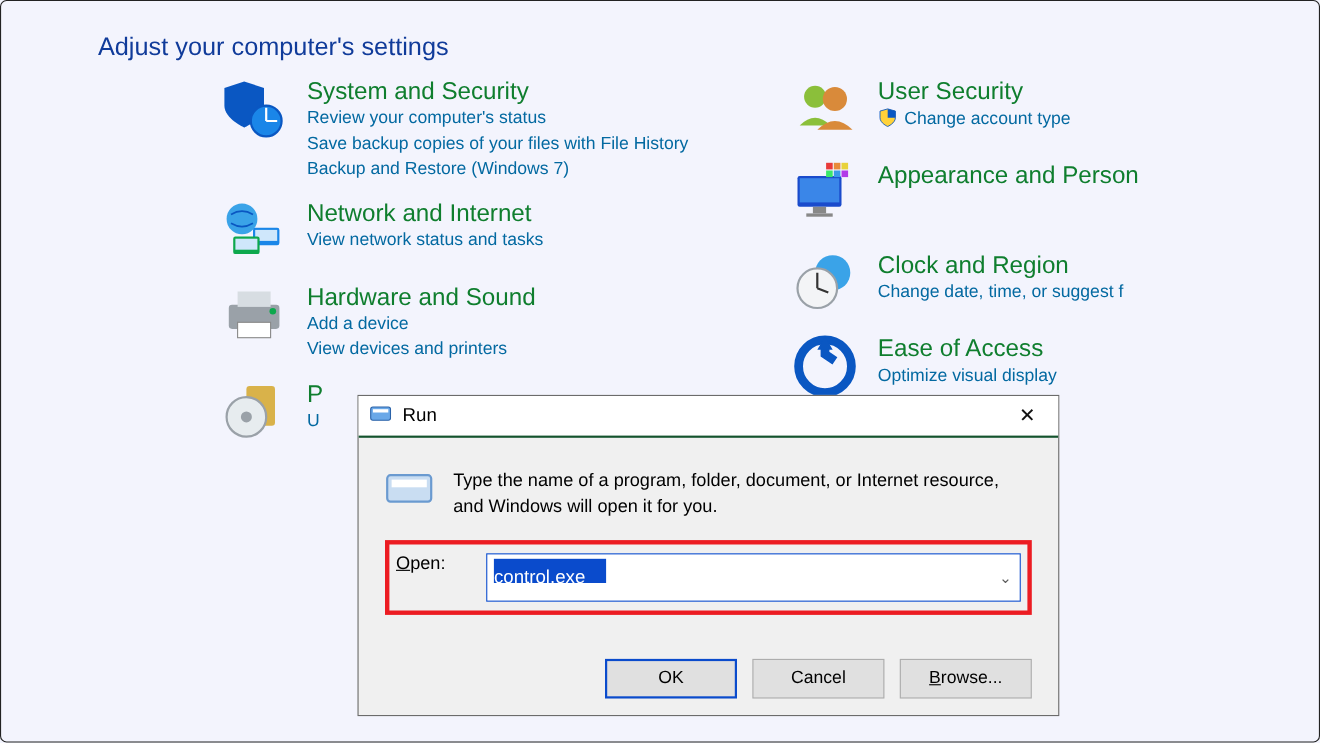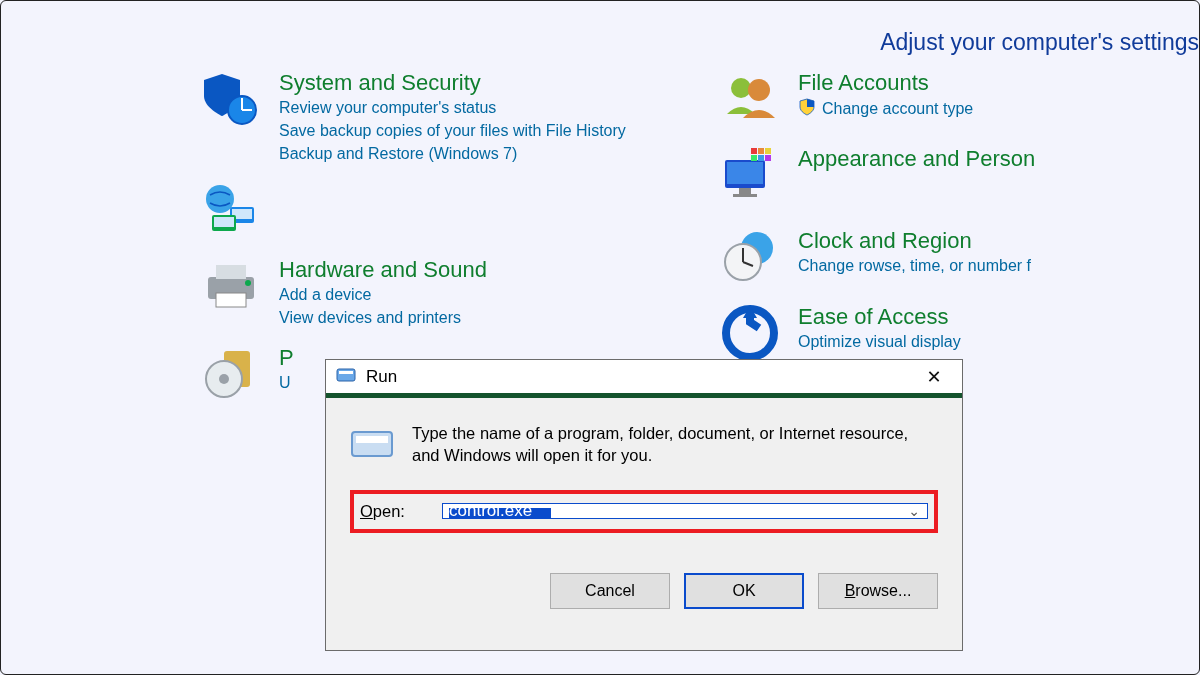--- a/index.html
+++ b/index.html
@@ -10,22 +10,21 @@
     height: 675px;
     overflow: hidden;
     position: relative;
     border: 1px solid #222;
     border-radius: 6px;
   }
   .page-title {
     color: #103b9a;
     font-size: 23px;
     font-weight: 400;
-    padding: 28px 0 14px 112px;
-    text-align: right;
+    padding: 28px 0 14px 88px;
   }
   .columns {
     display: flex;
     padding-left: 200px;
     gap: 40px;
   }
   .col { flex: 1; }
   .category {
     display: flex;
     gap: 18px;
@@ -62,21 +61,21 @@
     left: 324px;
     top: 358px;
     width: 638px;
     height: 292px;
     background: #f0f0f0;
     border: 1px solid #6b6b6b;
   }
   .run-titlebar {
     height: 38px;
     background: #fff;
-    border-bottom: 5px solid #14532d;
+    border-bottom: 2px solid #14532d;
     display: flex;
     align-items: center;
     padding: 0 8px 0 10px;
     gap: 10px;
   }
   .run-title {
     font-size: 17px;
     color: #000;
     flex: 1;
   }
@@ -92,21 +91,21 @@
     font-size: 18px;
     color: #111;
     font-weight: 400;
   }
   .run-body {
     padding: 24px 24px 18px 24px;
   }
   .run-desc-row {
     display: flex;
     gap: 18px;
-    align-items: flex-start;
+    align-items: flex-end;
     margin-bottom: 20px;
   }
   .run-desc {
     color: #000;
     font-size: 16.5px;
     line-height: 1.35;
   }
   .open-row {
     display: flex;
     align-items: flex-start;
@@ -119,21 +118,21 @@
     color: #000;
     width: 62px;
   }
   .open-label u { text-decoration: underline; }
   .combo {
     flex: 1;
     position: relative;
   }
   .combo input {
     width: 100%;
-    height: 16px;
+    height: 44px;
     border: 1px solid #0a4bcc;
     font-size: 17px;
     padding: 2px 28px 2px 6px;
     outline: none;
   }
   .combo .chev {
     position: absolute;
     right: 8px;
     top: 50%;
     transform: translateY(-50%);
@@ -189,20 +188,24 @@
       <div class="cat-icon">
         <svg width="58" height="58" viewBox="0 0 58 58">
           <circle cx="18" cy="18" r="14" fill="#3aa3e8"></circle>
           <path d="M8 14 Q18 8 28 14 M8 22 Q18 28 28 22" stroke="#0a57c2" stroke-width="1.5" fill="none"></path>
           <rect x="28" y="26" width="24" height="16" rx="2" fill="#1a86e8"></rect>
           <rect x="30" y="28" width="20" height="10" fill="#cfe7fb"></rect>
           <rect x="10" y="34" width="24" height="16" rx="2" fill="#0da84d"></rect>
           <rect x="12" y="36" width="20" height="10" fill="#cfe7fb"></rect>
         </svg>
       </div>
+      <div class="cat-body">
+        <div class="cat-title">Network and Internet</div>
+        <div class="cat-link">View network status and tasks</div>
+      </div>
     </div>
 
     <div class="category">
       <div class="cat-icon">
         <svg width="58" height="58" viewBox="0 0 58 58">
           <rect x="6" y="20" width="46" height="22" rx="3" fill="#9aa1a8"></rect>
           <rect x="14" y="8" width="30" height="14" fill="#d7dde2"></rect>
           <rect x="14" y="36" width="30" height="14" fill="#fff" stroke="#888"></rect>
           <circle cx="46" cy="26" r="3" fill="#0da84d"></circle>
         </svg>
@@ -235,21 +238,21 @@
     <div class="category">
       <div class="cat-icon">
         <svg width="58" height="58" viewBox="0 0 58 58">
           <circle cx="20" cy="18" r="10" fill="#8bbf3a"></circle>
           <path d="M6 44 Q20 30 34 44 Z" fill="#8bbf3a"></path>
           <circle cx="38" cy="20" r="11" fill="#d98a3a"></circle>
           <path d="M22 48 Q38 32 54 48 Z" fill="#d98a3a"></path>
         </svg>
       </div>
       <div class="cat-body">
-        <div class="cat-title">File Accounts</div>
+        <div class="cat-title">User Security</div>
         <div style="display:flex;align-items:center;gap:6px">
           <span>
             <svg width="18" height="18" viewBox="0 0 18 18">
               <path d="M9 1 L16 3 L16 9 C16 14 9 17 9 17 C9 17 2 14 2 9 L2 3 Z" fill="#ffd23a" stroke="#0a57c2" stroke-width="0.8"></path>
               <path d="M9 1 L16 3 L16 9 L9 9 Z" fill="#0a57c2"></path>
               <path d="M9 9 L2 9 L2 3 L9 1 Z" fill="#0a57c2" opacity="0"></path>
             </svg>
           </span>
           <span class="cat-link">Change account type</span>
         </div>
@@ -281,21 +284,21 @@
     <div class="category" style="margin-top:22px">
       <div class="cat-icon">
         <svg width="58" height="58" viewBox="0 0 58 58">
           <circle cx="36" cy="20" r="16" fill="#3aa3e8"></circle>
           <circle cx="22" cy="34" r="18" fill="#f3f4f6" stroke="#9aa1a8" stroke-width="2"></circle>
           <path d="M22 34 L22 20 M22 34 L32 38" stroke="#333" stroke-width="2"></path>
         </svg>
       </div>
       <div class="cat-body">
         <div class="cat-title">Clock and Region</div>
-        <div class="cat-link">Change rowse, time, or number f</div>
+        <div class="cat-link">Change date, time, or suggest f</div>
       </div>
     </div>
 
     <div class="category">
       <div class="cat-icon">
         <svg width="58" height="58" viewBox="0 0 58 58">
           <circle cx="29" cy="29" r="24" fill="none" stroke="#0a57c2" stroke-width="8"></circle>
           <path d="M29 5 L29 18 L38 24" stroke="#0a57c2" stroke-width="8" fill="none"></path>
           <polygon points="29,2 22,14 36,14" fill="#0a57c2"></polygon>
         </svg>
@@ -334,17 +337,17 @@
     </div>
     <div class="open-row">
       <div class="open-label"><u>O</u>pen:</div>
       <div class="combo">
         <input type="text" value="control.exe" style="color: rgb(255, 255, 255); background: linear-gradient(rgb(10, 75, 204), rgb(10, 75, 204)) 6px 4px / 102.3px 22px no-repeat, rgb(255, 255, 255);">
         <span class="chev">⌄</span>
       </div>
     </div>
   </div>
   <div class="run-buttons">
+    <button class="btn ok">OK</button>
     <button class="btn">Cancel</button>
-    <button class="btn ok">OK</button>
     <button class="btn"><u>B</u>rowse...</button>
   </div>
 </div>
 
 </body></html>

